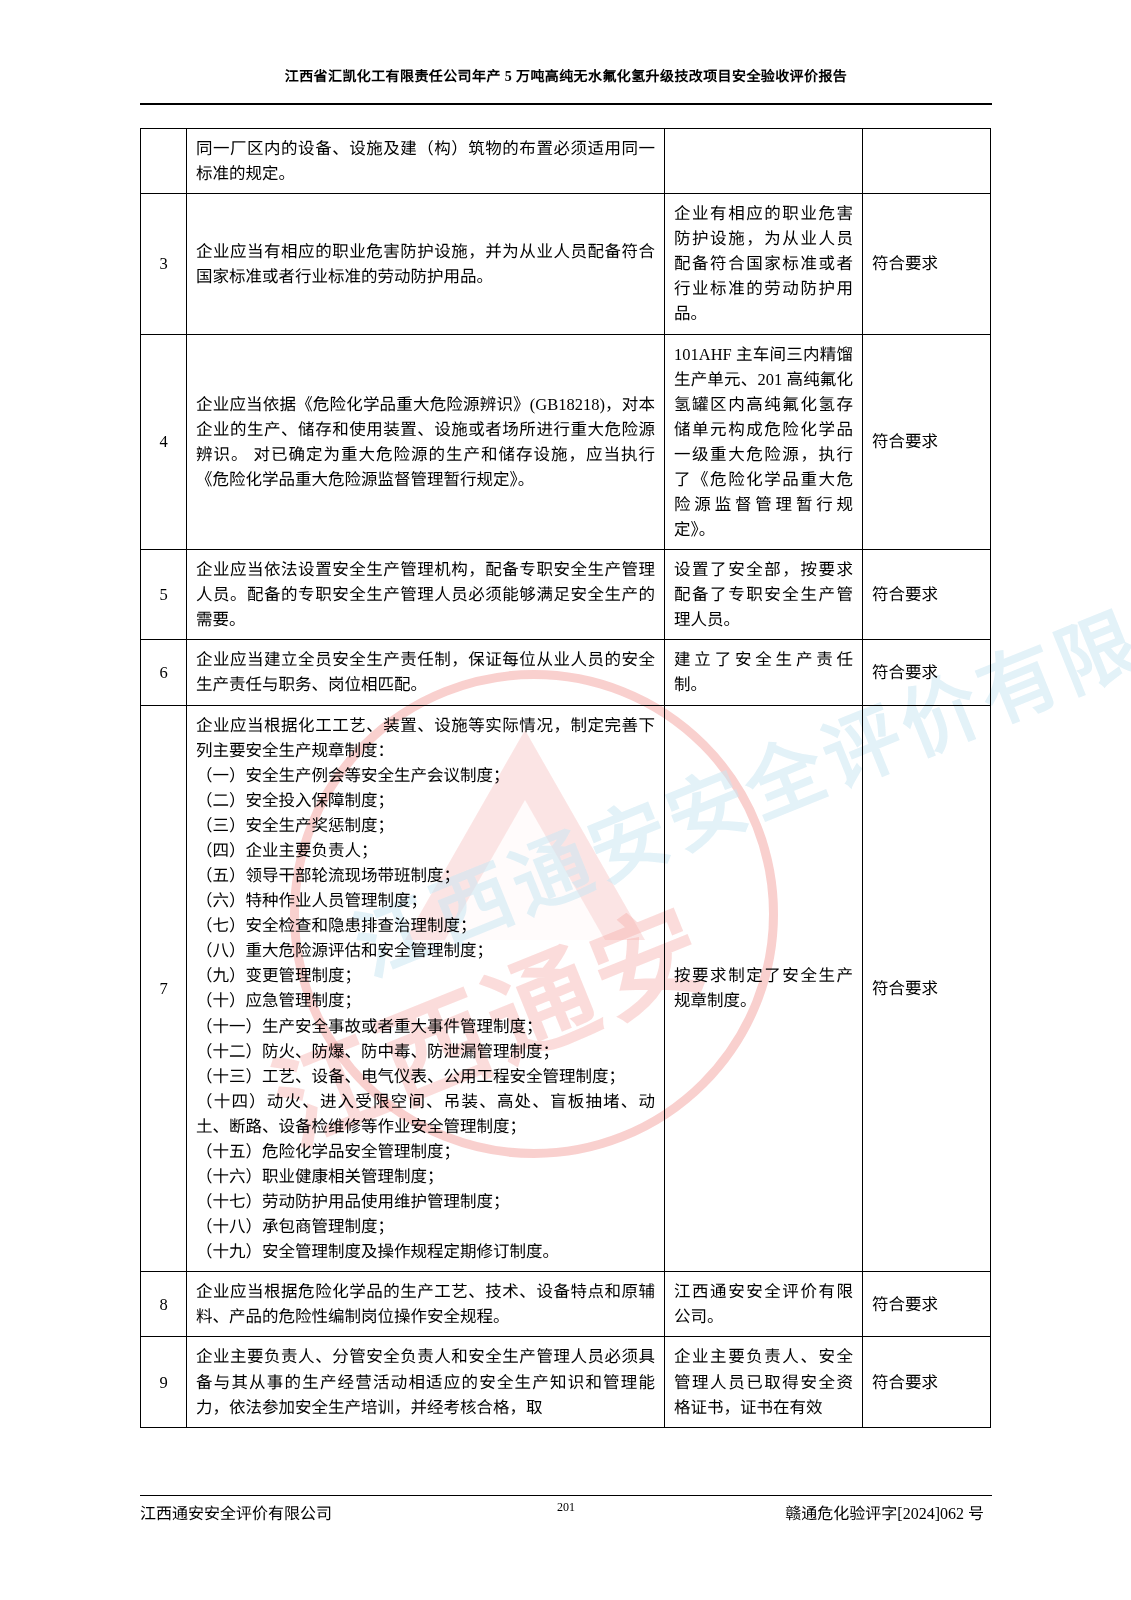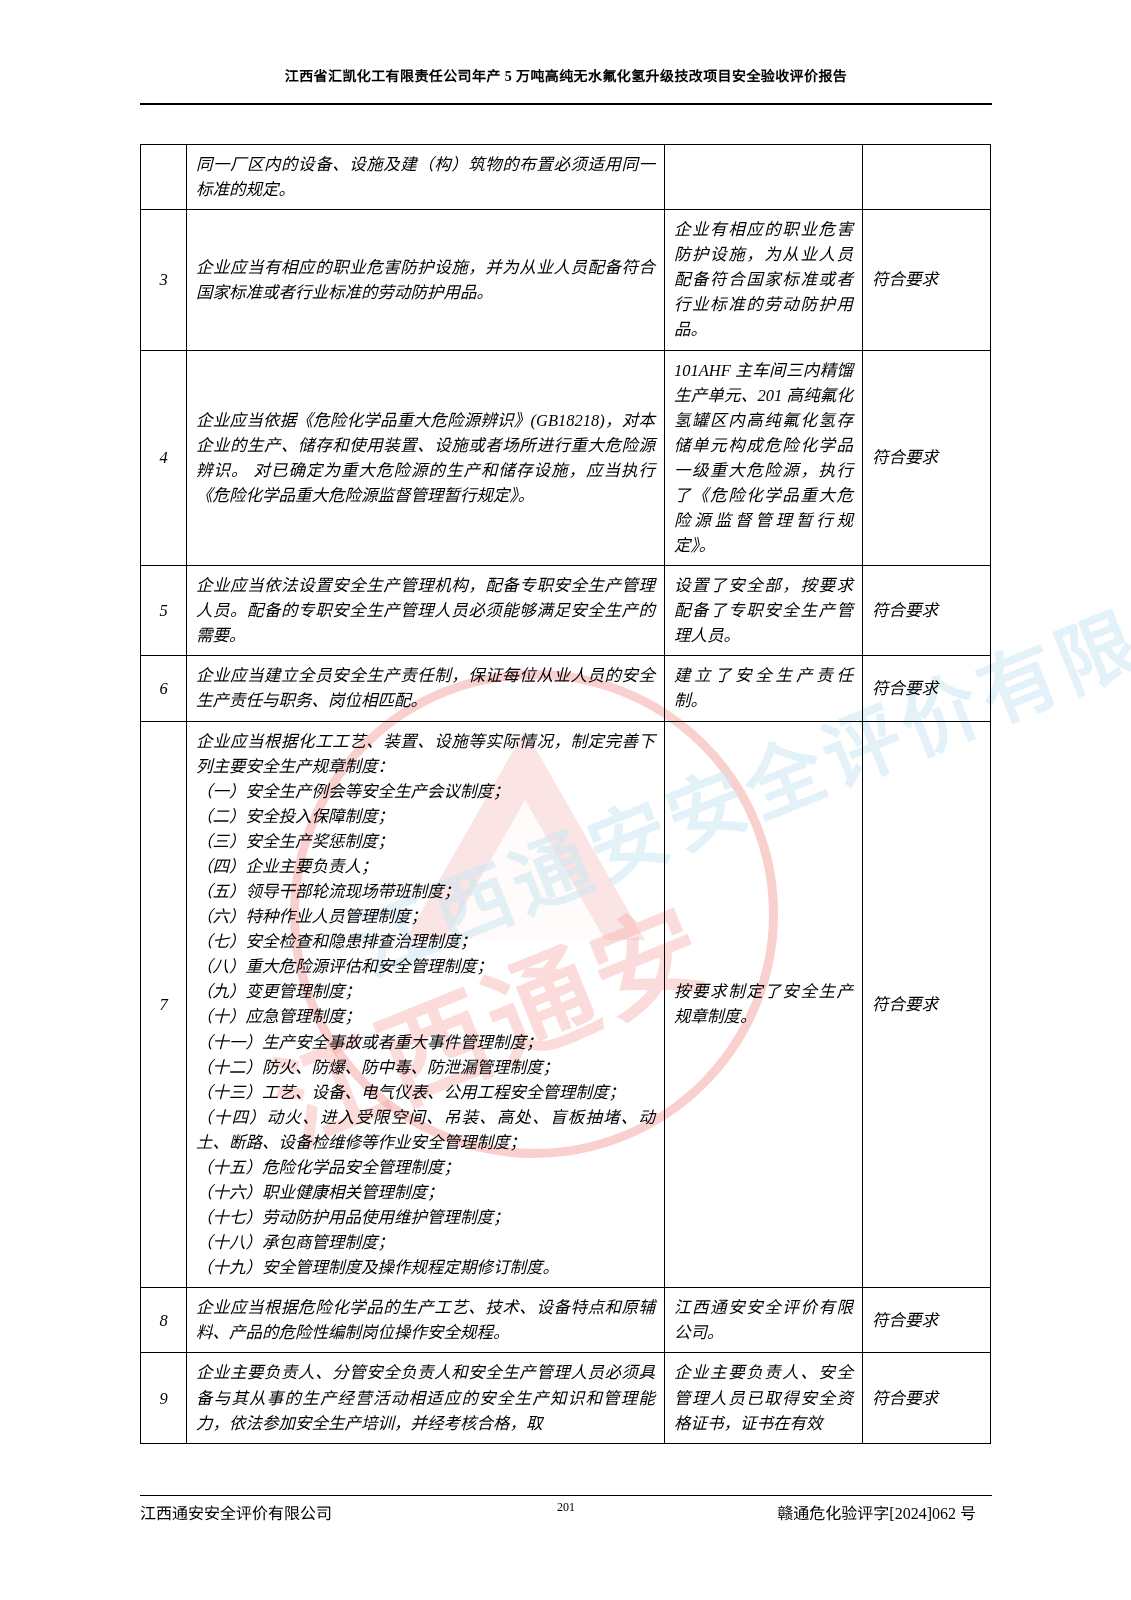--- a/index.html
+++ b/index.html
@@ -70,21 +70,21 @@
   .footer-center {
     position: absolute;
     left: 0;
     right: 0;
     top: 0;
     text-align: center;
     font-size: 12px;
   }
   .footer-right {
     position: absolute;
-    right: 16px;
+    right: 8px;
     top: 0;
     font-size: 16px;
   }
 
   
   .watermark {
     position: absolute;
     left: 170px;
     top: 640px;
     width: 720px;
@@ -144,27 +144,26 @@
     color: rgba(140, 200, 225, 0.55);
     letter-spacing: 6px;
     transform: rotate(-22deg);
     white-space: nowrap;
     font-family: "Liberation Sans", sans-serif;
   }
 
   
   .doc-table {
     position: absolute;
-    top: 144px;
+    top: 128px;
     left: 140px;
     width: 676px;
     border-collapse: collapse;
     table-layout: fixed;
     z-index: 10;
-    font-style: italic;
   }
   .doc-table td {
     border: 1px solid #000;
     vertical-align: middle;
     padding: 7px 9px;
     font-size: 16.5px;
     line-height: 1.52;
   }
   .col-no    { width: 46px; text-align: center; }
   .col-req   { width: 478px; }

